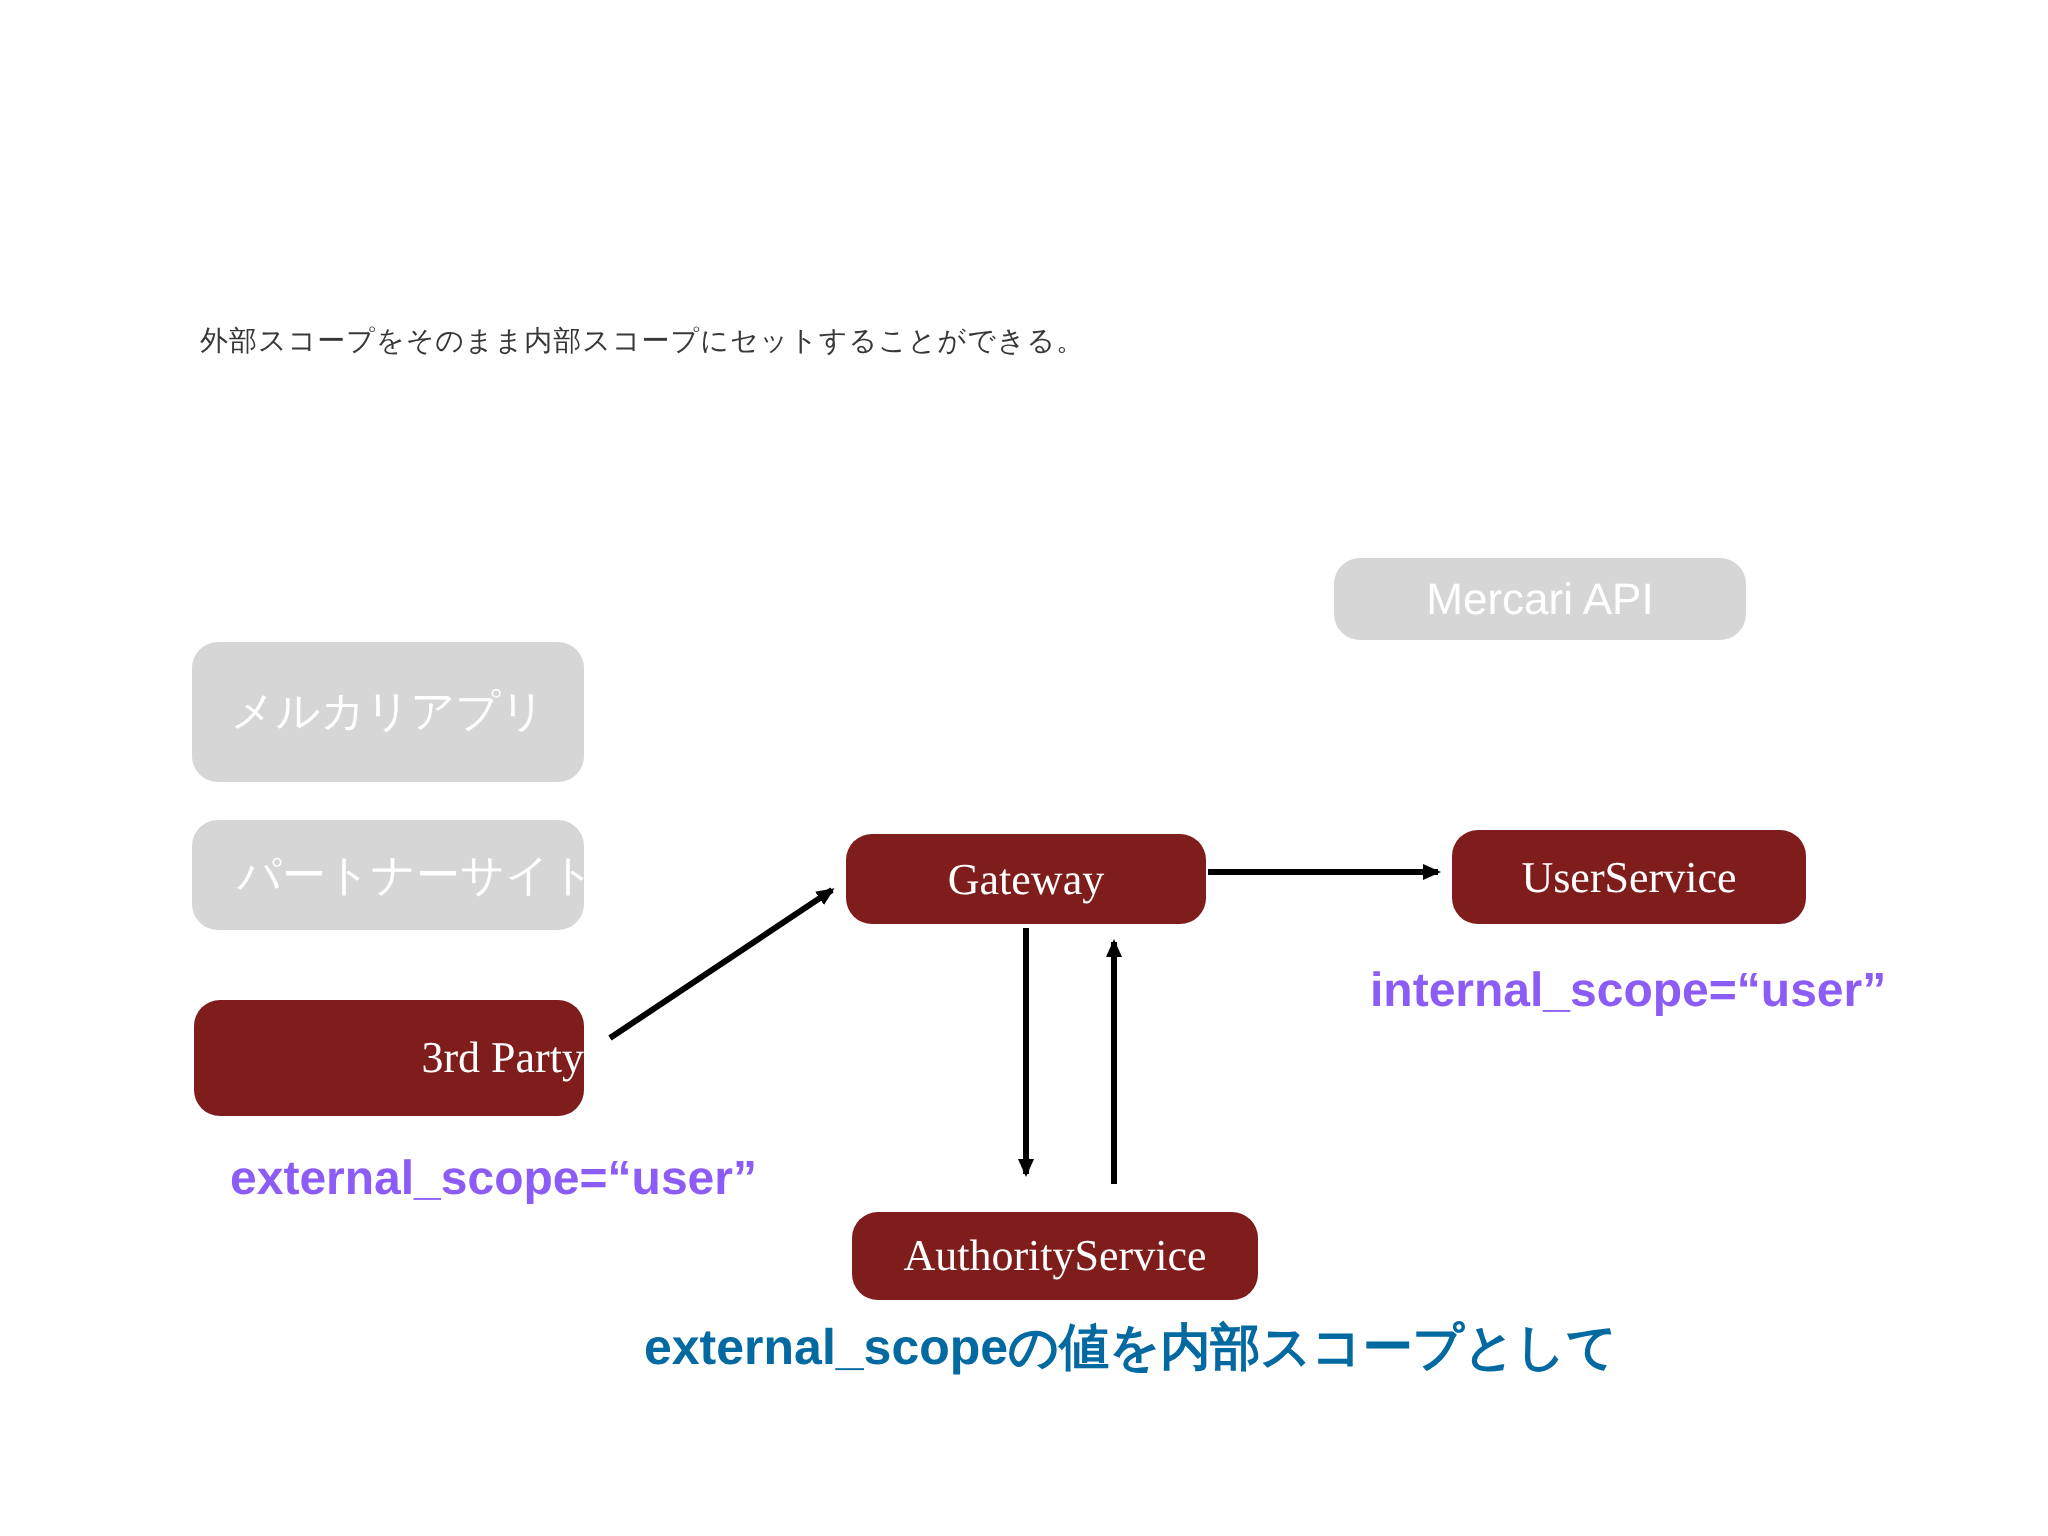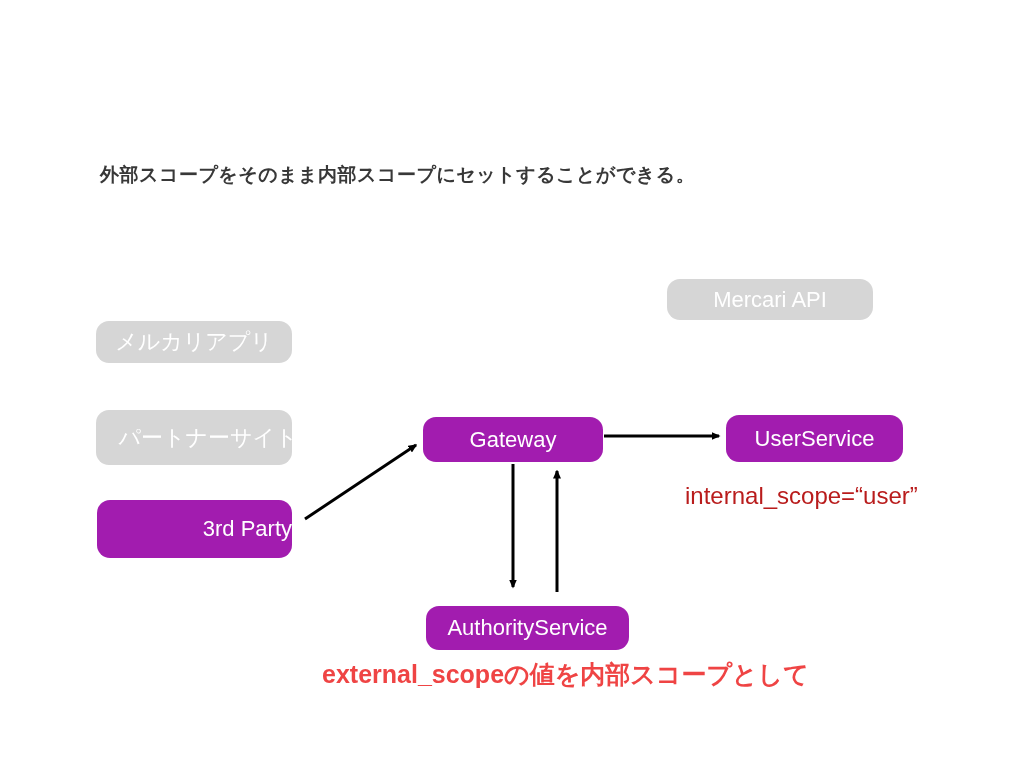--- a/index.html
+++ b/index.html
@@ -15,49 +15,48 @@
   #arrow-layer {
     position: absolute;
     left: 0; top: 0;
     width: 1024px; height: 768px;
     pointer-events: none;
   }
   .heading {
     position: absolute;
     left: 100px;
     top: 162px;
-    font-size: 19px;
+    font-size: 14px;
     color: #383838;
     letter-spacing: 0.5px;
     white-space: nowrap;
-    font-weight: bold;
   }
   .node {
     position: absolute;
     display: flex;
     align-items: center;
     justify-content: center;
     color: #ffffff;
     font-size: 22px;
     white-space: nowrap;
     border-radius: 13px;
   }
   .node.gray { background: #d6d6d6; }
-  .node.blue { background: #a21caf; }
+  .node.blue { background: #7f1d1d; font-family: Liberation Serif, serif; }
   .annotation {
     position: absolute;
-    font-weight: normal;
-    color: #b91c1c;
+    font-weight: bold;
+    color: #8b5cf6;
     font-size: 24px;
     white-space: nowrap;
   }
   .note {
     position: absolute;
     font-weight: bold;
-    color: #ef4444;
+    color: #0369a1;
     font-size: 25px;
     line-height: 36px;
     white-space: nowrap;
   }
 </style>
 </head>
 <body>
 
 <div id="slide">
 
@@ -74,21 +73,21 @@
       <line x1="557" y1="592" x2="557" y2="471" marker-end="url(#ah)"></line>
     </g>
   </svg>
 
   <div class="heading">外部スコープをそのまま内部スコープにセットすることができる。</div>
 
   <div class="node gray" style="left:667px; top:279px; width:206px; height:41px;">
     <span>Mercari API</span>
   </div>
 
-  <div class="node gray" style="left:96px; top:321px; width:196px; height:42px;align-items:center;">
+  <div class="node gray" style="left:96px; top:321px; width:196px; height:70px;align-items:center;">
     <span>メルカリアプリ</span>
   </div>
 
   <div class="node gray" style="left:96px; top:410px; width:196px; height:55px;padding-left:28px;">
     <span>パートナーサイト</span>
   </div>
 
   <div class="node blue" style="left:97px; top:500px; width:195px; height:58px;justify-content:flex-end;">
     <span>3rd Party</span>
   </div>
@@ -98,20 +97,21 @@
   </div>
 
   <div class="node blue" style="left:726px; top:415px; width:177px; height:47px;">
     <span>UserService</span>
   </div>
 
   <div class="node blue" style="left:426px; top:606px; width:203px; height:44px;align-items:center;">
     <span>AuthorityService</span>
   </div>
 
+  <div class="annotation" style="left:115px; top:576px;">external_scope=“user”</div>
 
   <div class="annotation" style="left:685px; top:482px;">internal_scope=“user”</div>
 
   <div class="note" style="left:322px; top:656px;">
     <div>external_scopeの値を内部スコープとして</div>
   </div>
 
 </div>
 
 </body></html>

